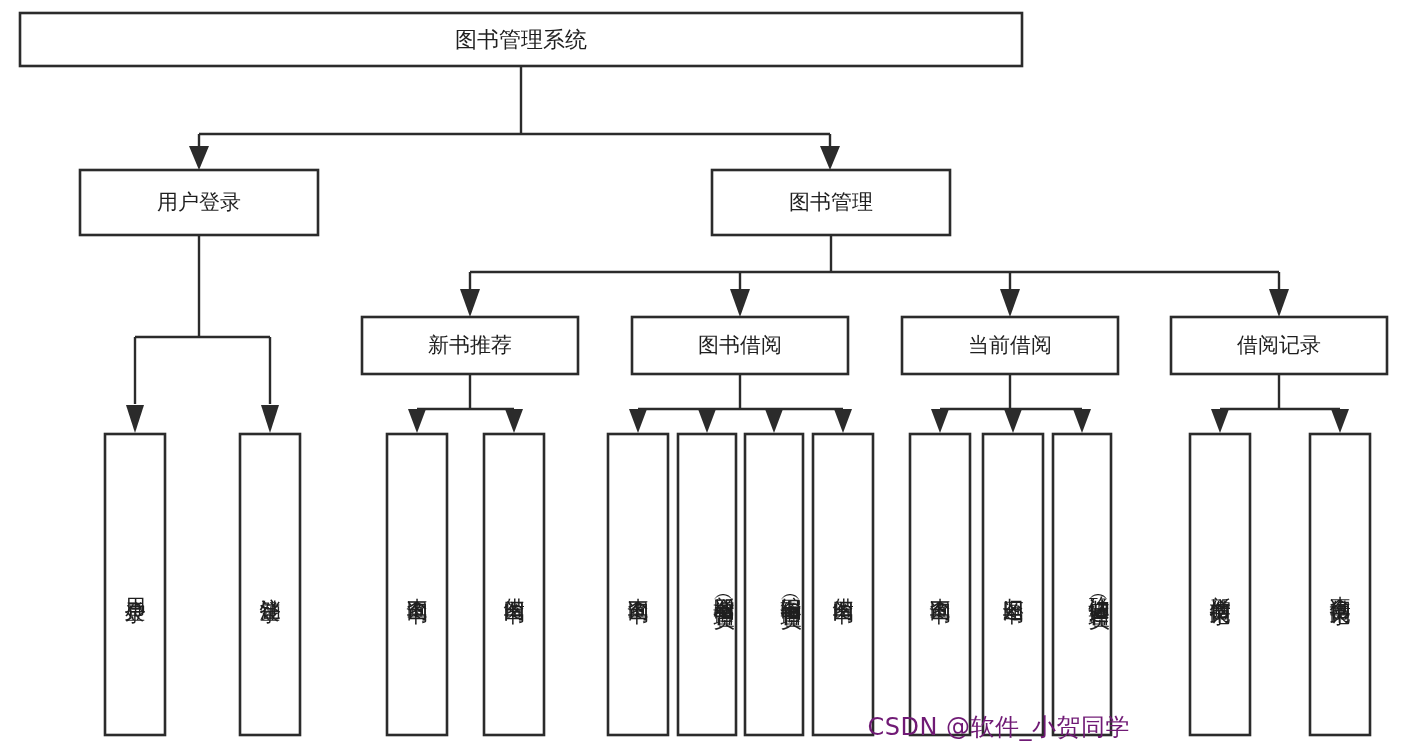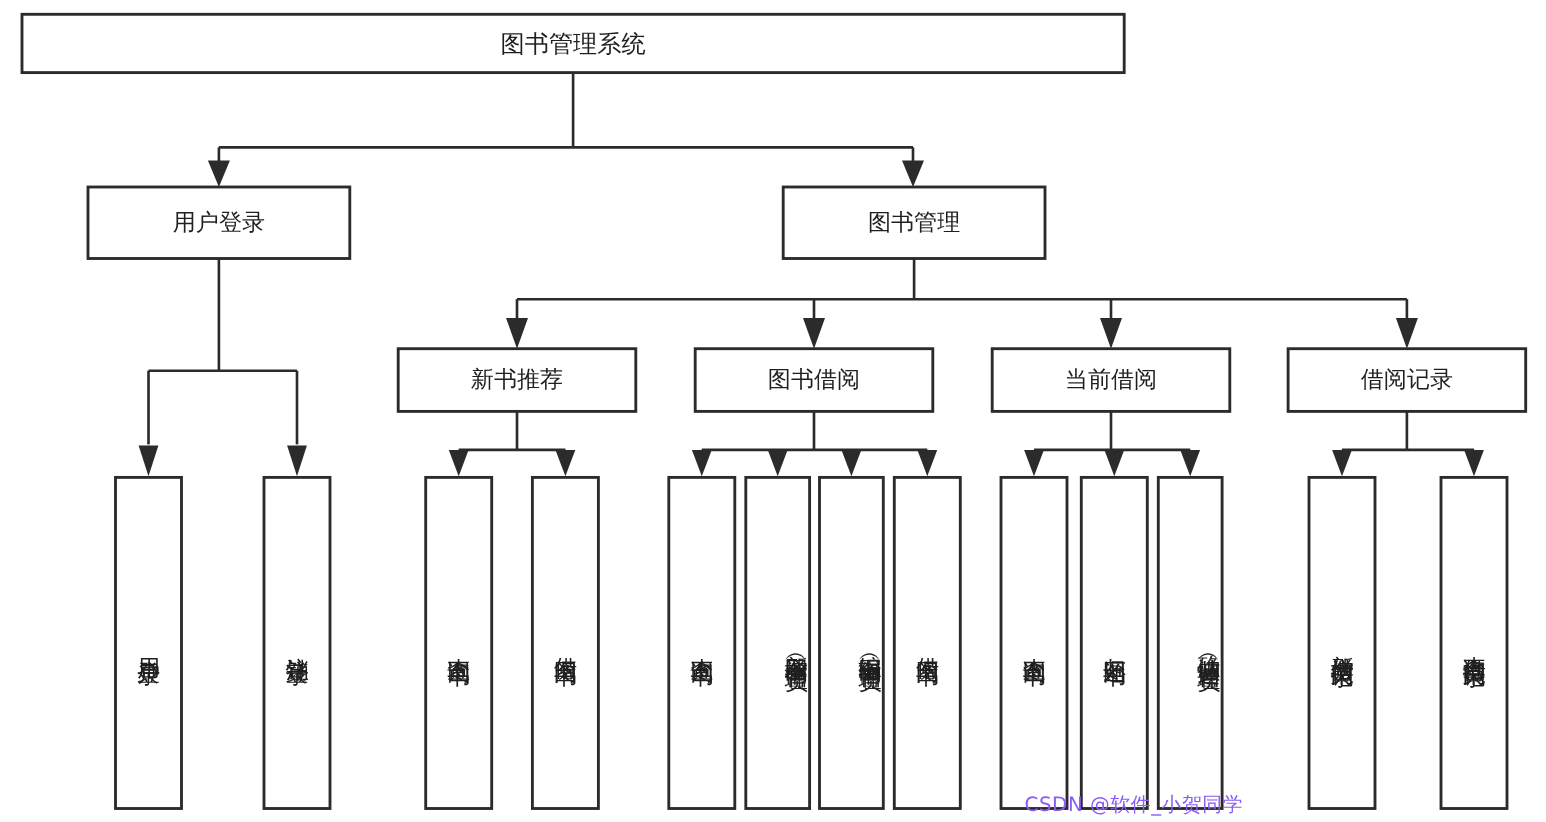--- a/index.html
+++ b/index.html
@@ -64,22 +64,22 @@
     color: #1f1f1f;
     white-space: nowrap;
     text-align: center;
     pointer-events: none;
   }
   .watermark {
     position: absolute;
     right: 10px;
     bottom: 4px;
     font-family: "DejaVu Sans", "Liberation Sans", sans-serif;
-    font-size: 18px;
-    color: #8b5cf6;
+    font-size: 24px;
+    color: #701a75;
     letter-spacing: 0.5px;
     white-space: nowrap;
   }
 </style>
 </head>
 <body>
 
 <div id="diagram-root">
 
   <svg id="diagram-svg" viewBox="0 0 1405 747">

